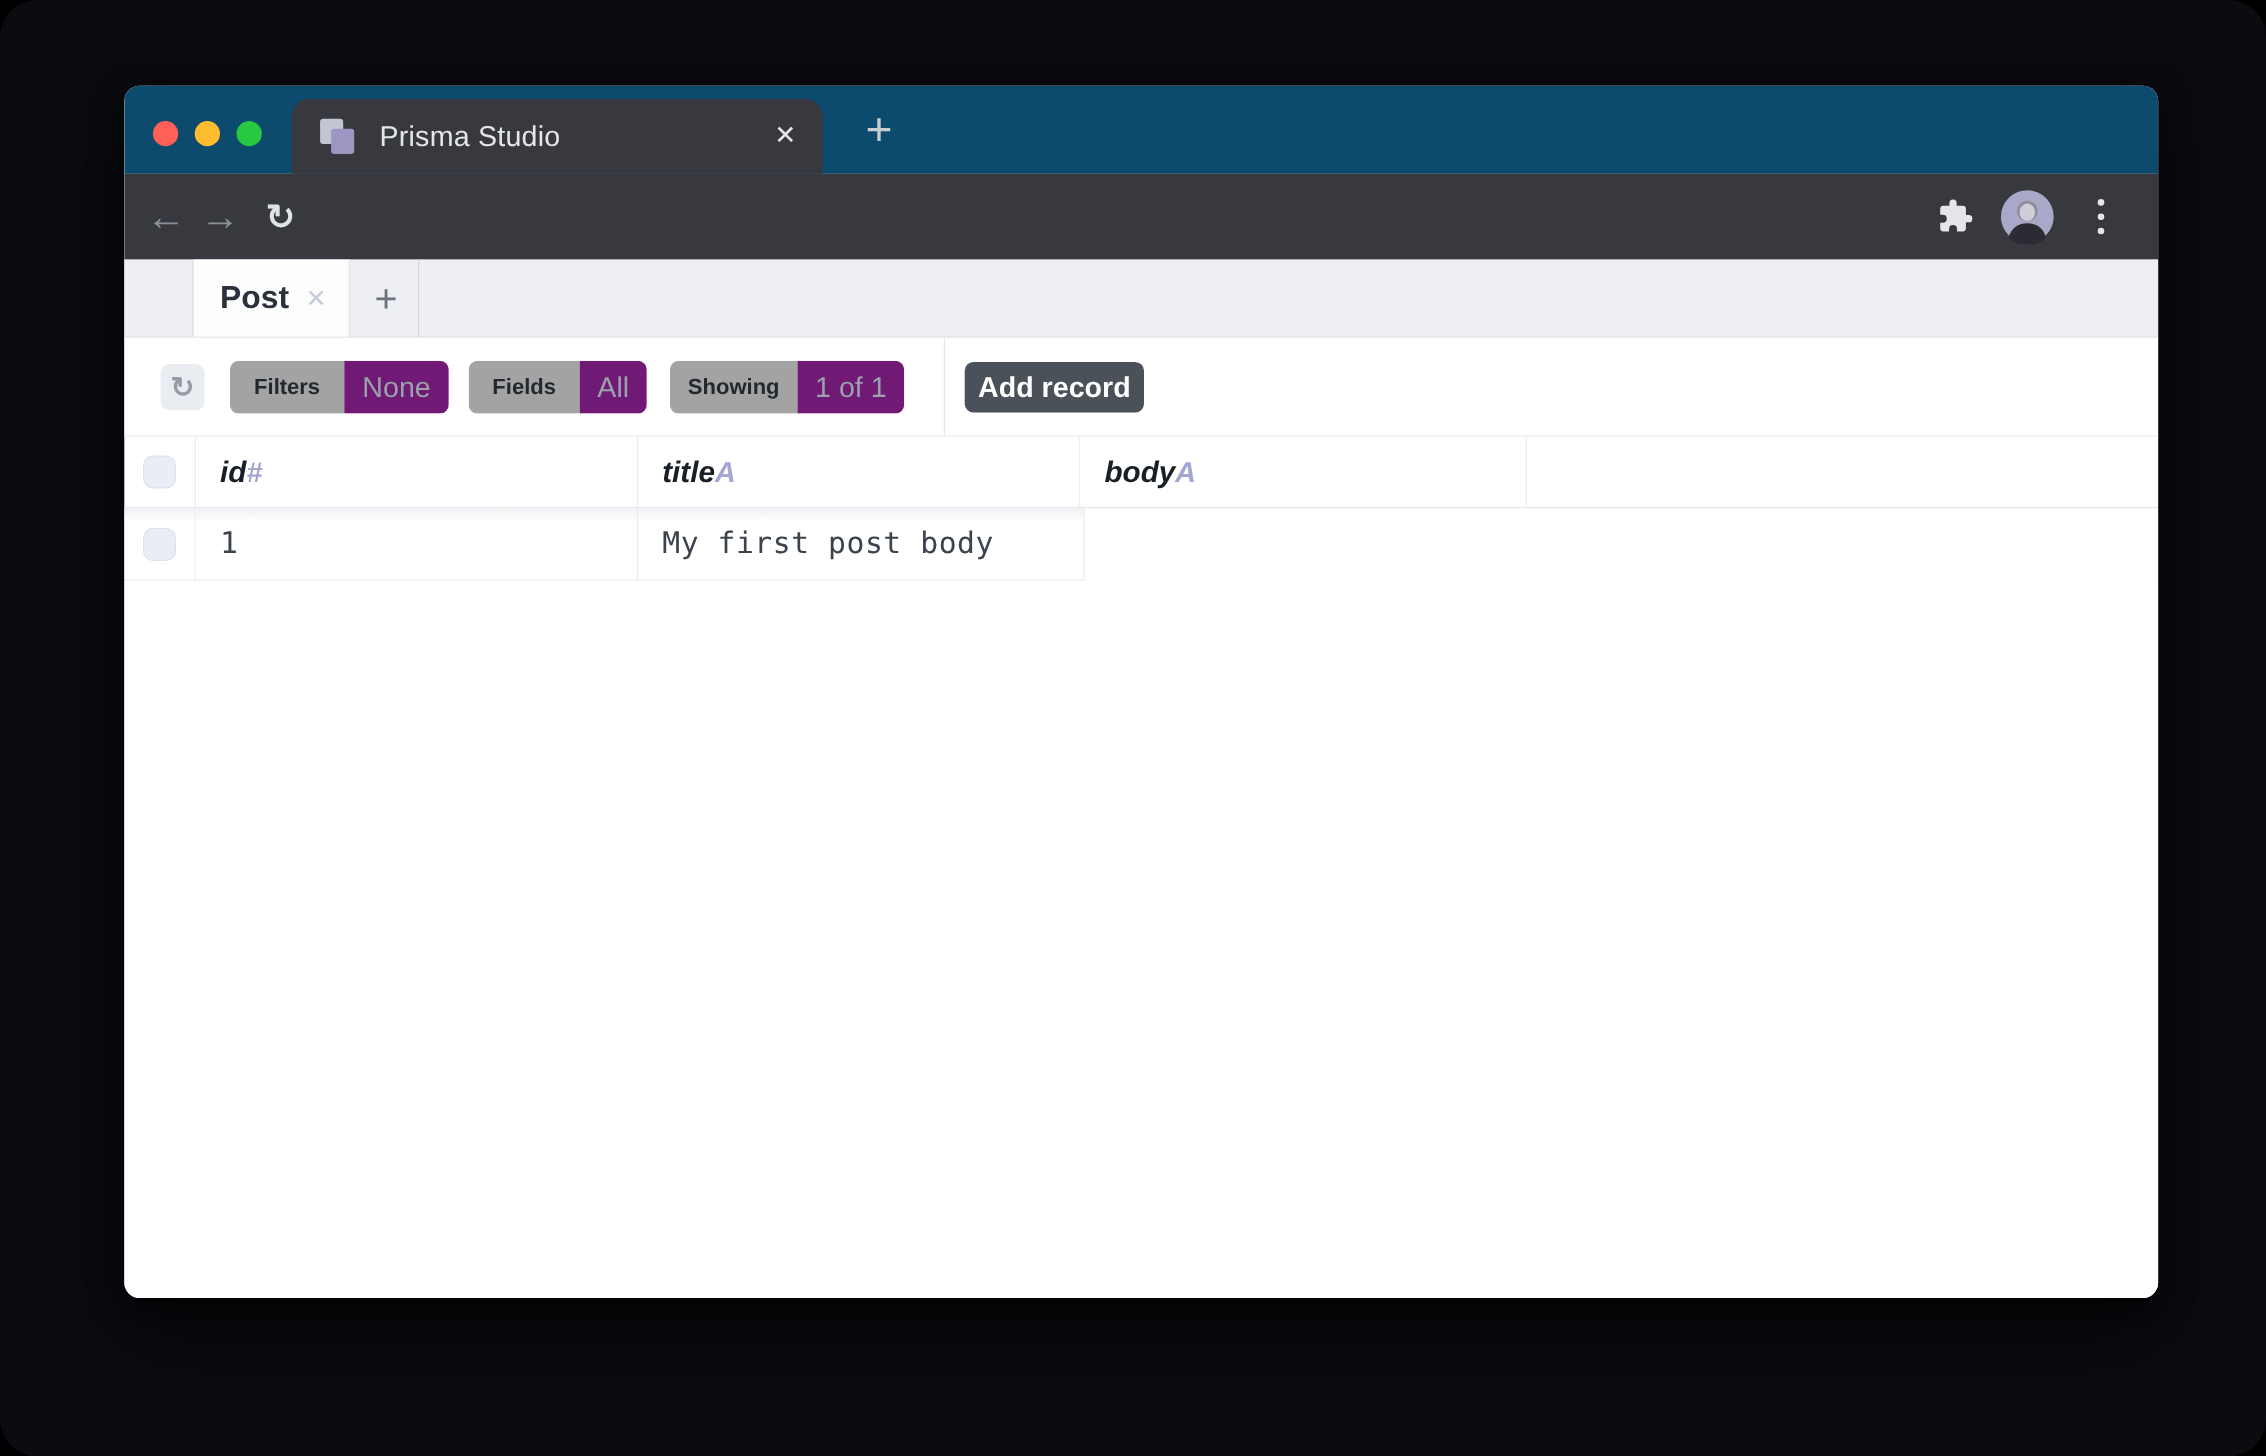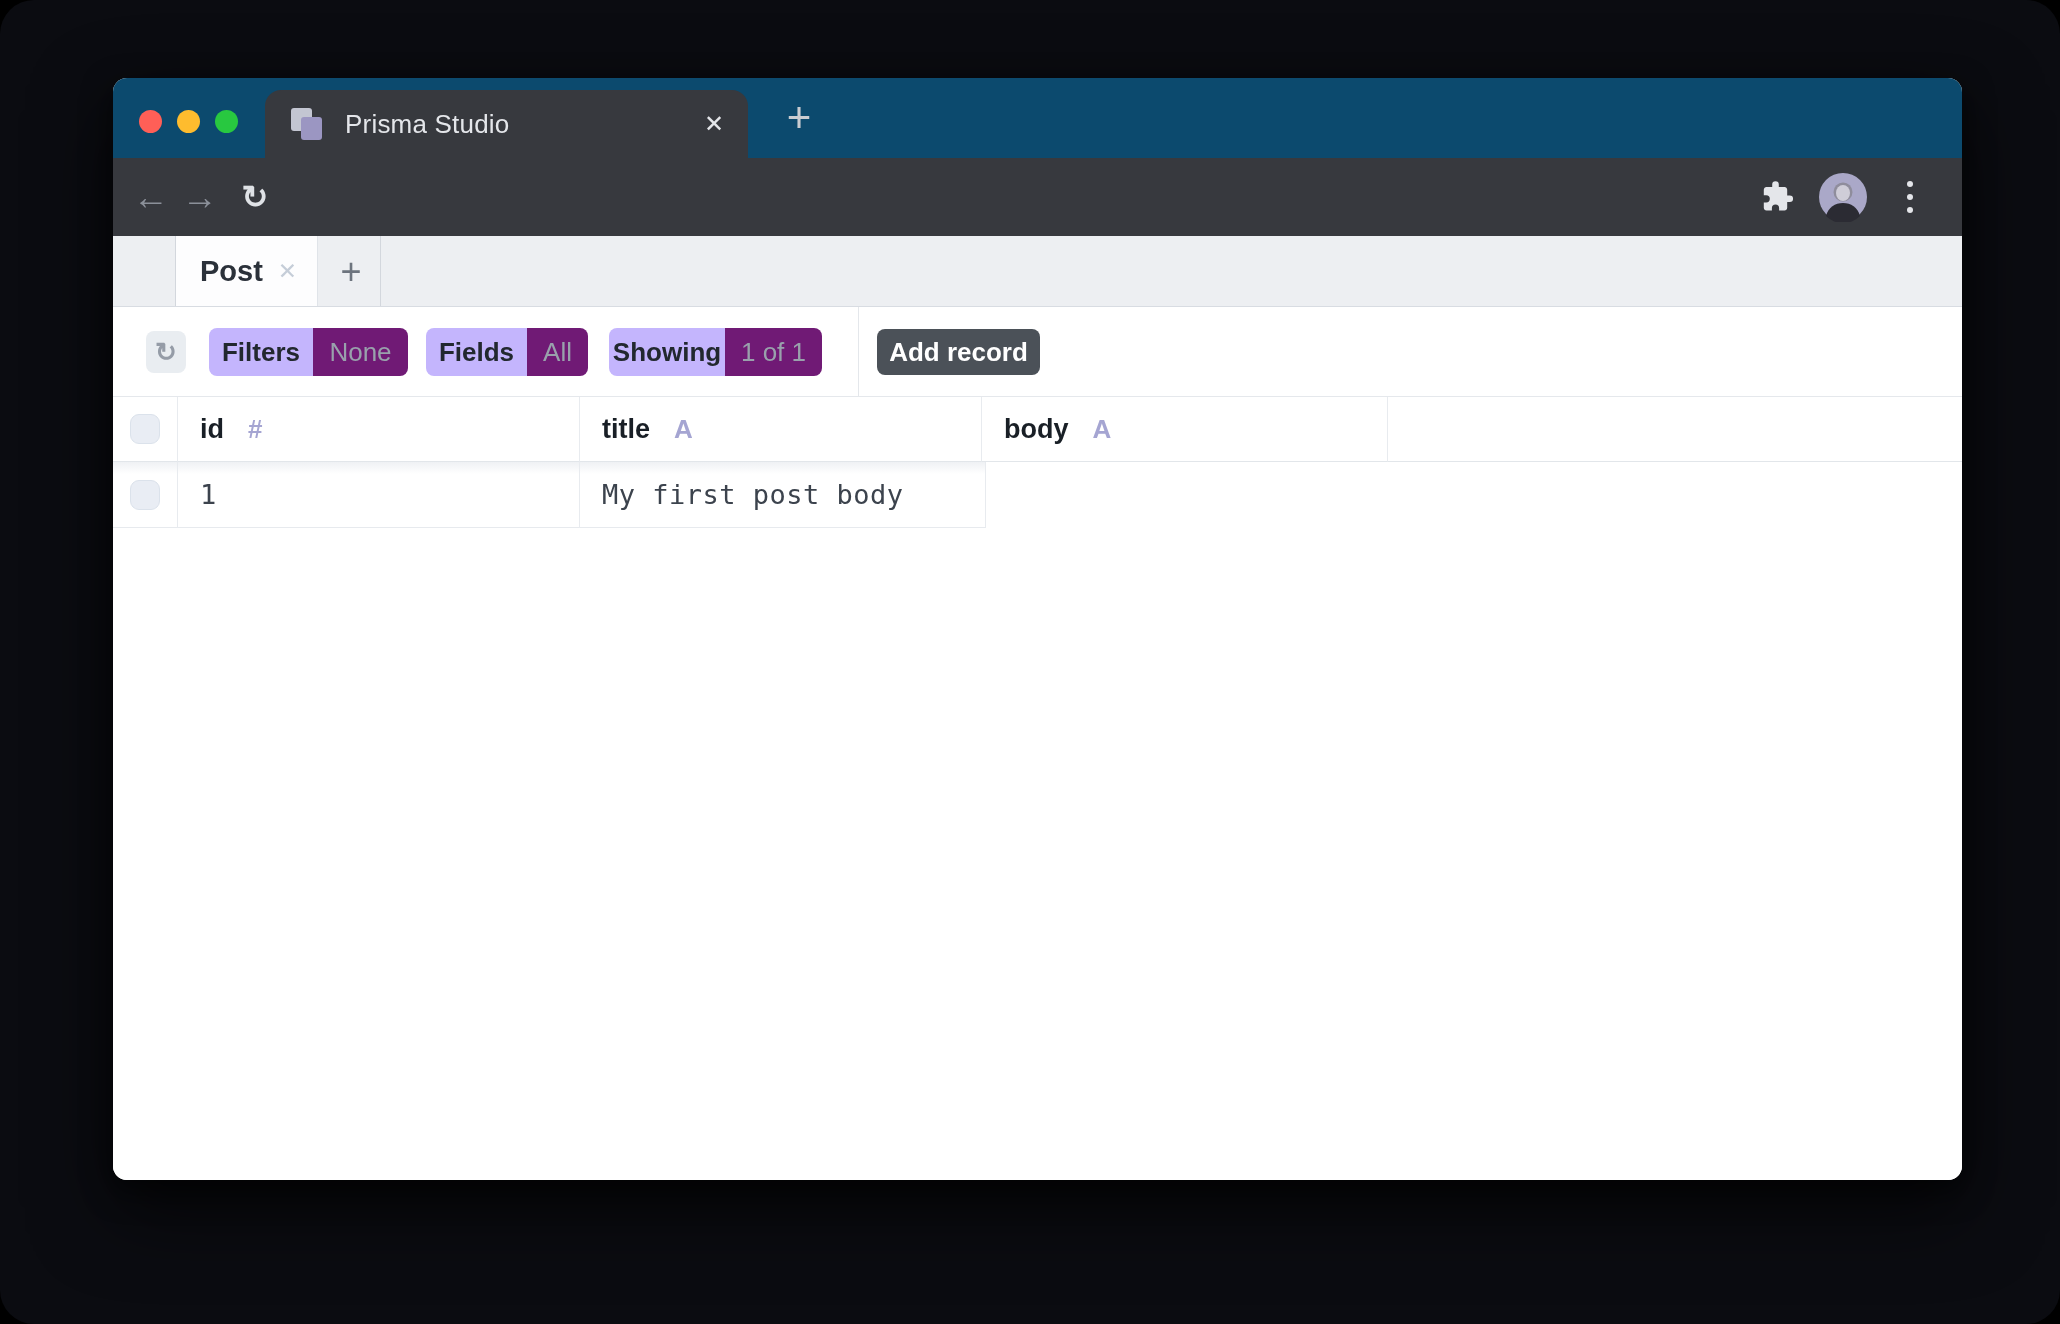--- a/index.html
+++ b/index.html
@@ -67,39 +67,39 @@
   .model-tab .mclose { color:#c5cdd8; font-size:23px; }
   .addtab { position:absolute; left:216px; top:14px; width:44px; height:44px; color:#6d747e;
             font-size:36px; font-weight:300; display:flex; align-items:center; justify-content:center; }
 
   
   .toolbar { position:relative; height:90px; background:#fff; border-bottom:1px solid #e5e8ec; flex:0 0 auto; }
   .refresh-btn { position:absolute; left:33px; top:24px; width:40px; height:42px; border-radius:8px;
                  background:#e9edf1; color:#959ca7; font-size:26px; font-weight:bold;
                  display:flex; align-items:center; justify-content:center; }
   .seg { position:absolute; top:21px; height:48px; border-radius:8px; overflow:hidden; display:flex; }
-  .seg .s-label { background:#c4b5fd; color:#22282f; font-weight:700; font-size:26px;
+  .seg .s-label { background:#a3a3a3; color:#22282f; font-weight:700; font-size:20px;
                   display:flex; align-items:center; justify-content:center; }
   .seg .s-value { background:#701a75; color:#99a1ac; font-size:26px;
                   display:flex; align-items:center; justify-content:center; }
   .seg-filters { left:96px; }  .seg-filters .s-label { width:104px; } .seg-filters .s-value { width:95px; }
   .seg-fields  { left:313px; } .seg-fields  .s-label { width:101px; } .seg-fields  .s-value { width:61px; }
   .seg-showing { left:496px; } .seg-showing .s-label { width:116px; } .seg-showing .s-value { width:97px; }
   .tb-divider { position:absolute; left:745px; top:0; width:1px; height:89px; background:#e4e7eb; }
   .add-record { position:absolute; left:764px; top:22px; width:163px; height:46px; border-radius:8px;
                 background:#4b5158; color:#fff; font-weight:700; font-size:26px;
                 display:flex; align-items:center; justify-content:center; }
 
   
   .thead, .trow { display:flex; flex:0 0 auto; }
   .thead { height:65px; }
   .trow  { height:66px; }
   .cb-cell { width:65px; border-right:1px solid #e8ebef; display:flex; align-items:center; justify-content:center; }
   .checkbox { width:30px; height:30px; border-radius:9px; background:#e9edf4; border:1px solid #dbe2eb; }
-  .hcol { display:flex; align-items:center; gap:24px; padding-left:22px; border-right:1px solid #e8ebef; }
+  .hcol { display:flex; align-items:center; gap:0; padding-left:22px; border-right:1px solid #e8ebef;font-style:italic; }
   .hcol .cname { color:#191f26; font-size:27px; font-weight:700; }
   .hcol .ctype { color:#a5a5d2; font-size:26px; font-weight:600; }
   .col-id    { width:402px; }
   .col-title { width:402px; }
   .col-body  { width:406px; }
   .thead > * { border-bottom:1px solid #e2e6ea; }
   .thead .spacer { flex:1; border-right:none; }
   .tcell { display:flex; align-items:center; padding-left:22px; border-right:1px solid #e8ebef;
            border-bottom:1px solid #e7eaee; font-family:"DejaVu Sans Mono", monospace; font-size:27px;
            color:#3c434d; letter-spacing:.5px;

